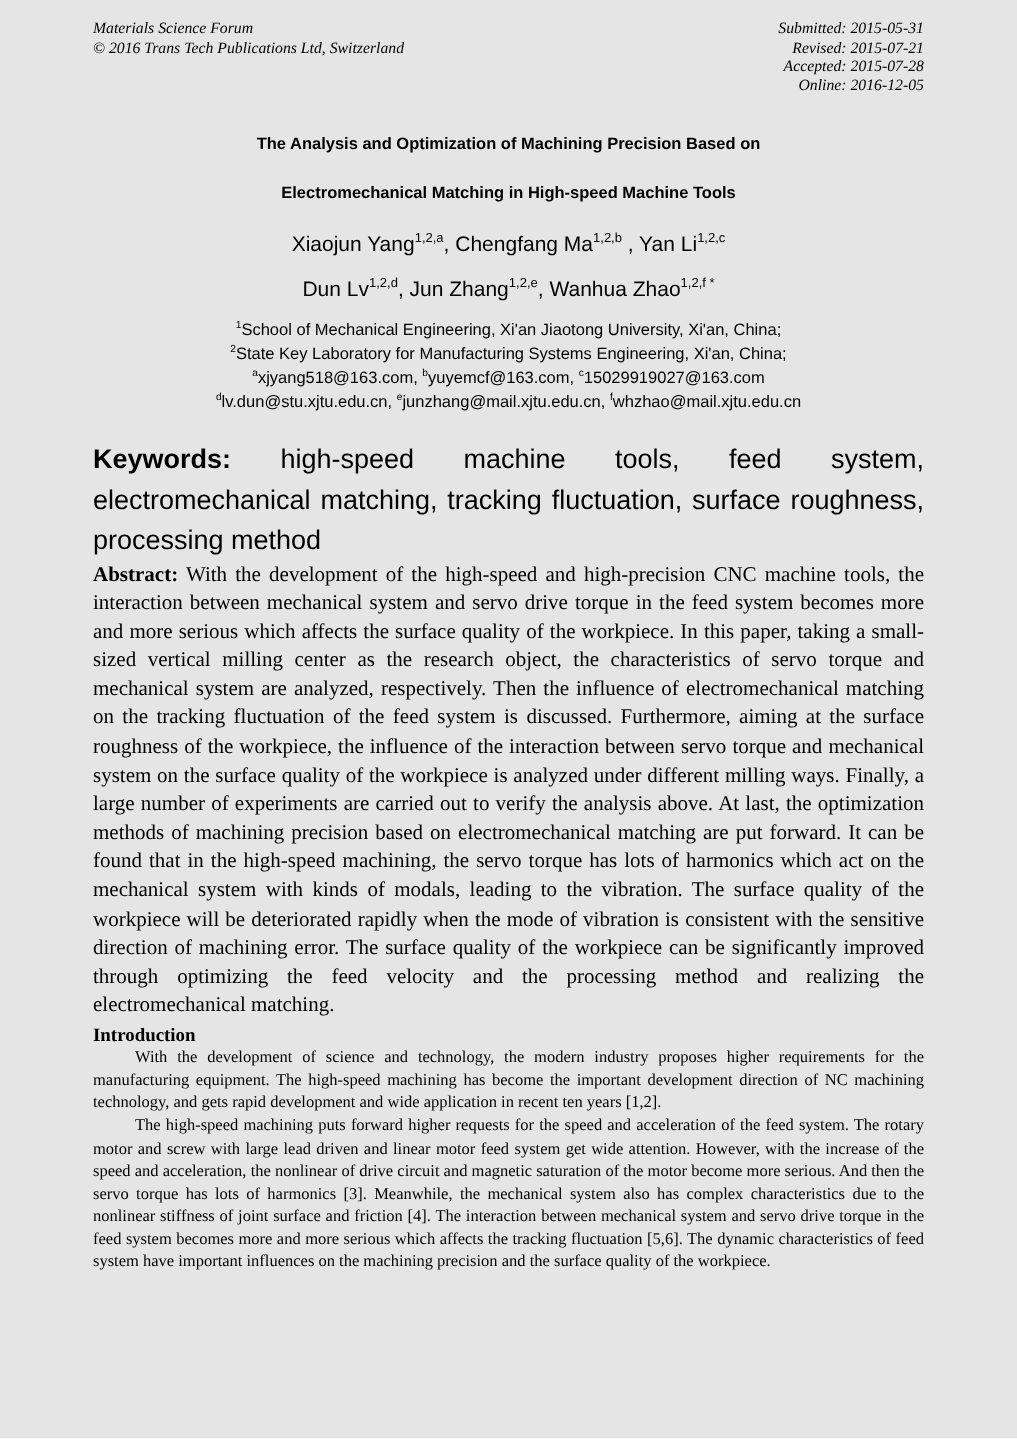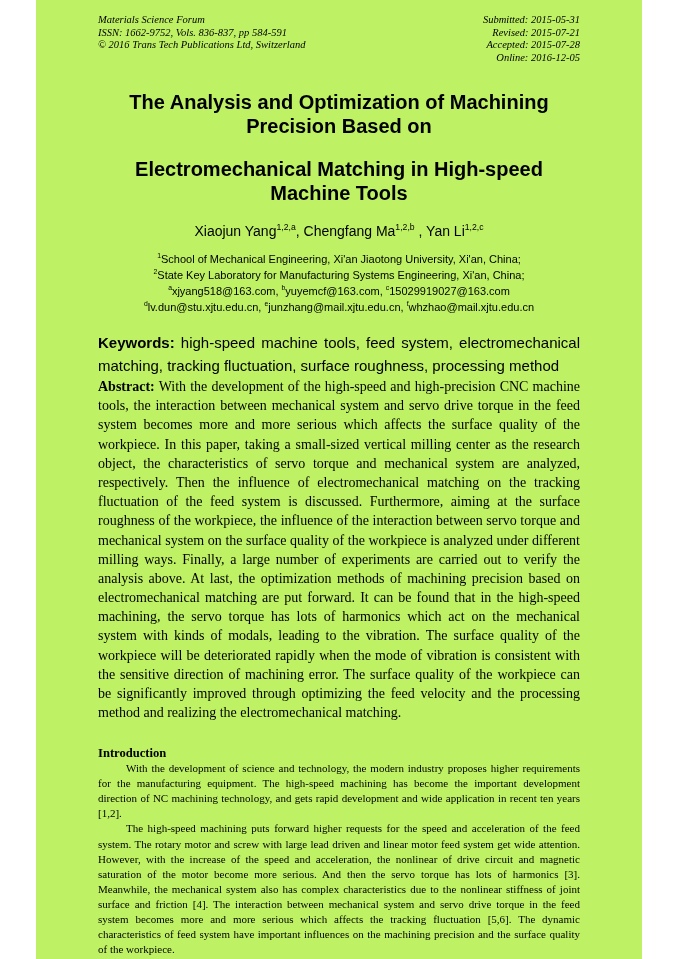--- a/index.html
+++ b/index.html
@@ -1,43 +1,43 @@
 <!DOCTYPE html>
 <html><head>
 <meta charset="utf-8">
 <style>
   * { margin: 0; padding: 0; box-sizing: border-box; }
   html, body { background: #ffffff; }
   .page {
     position: relative;
-    width: 606px;
+    width: 678px;
     height: 959px;
     margin: 0 auto;
-    background: #bef264;
+    background: #e5e5e5;
     color: #000000;
     padding: 14px 62px 0 62px;
     font-family: "Liberation Serif", serif;
     overflow: hidden;
   }
   
   .journal-header {
     display: flex;
     justify-content: space-between;
     font-style: italic;
     font-size: 10.5px;
     line-height: 1.2;
   }
   .journal-header .right { text-align: right; }
   
   .paper-title {
     margin-top: 26px;
     text-align: center;
     font-family: "Liberation Sans", sans-serif;
     font-weight: bold;
-    font-size: 20px;
+    font-size: 11px;
     line-height: 1.2;
   }
   .paper-title .t-line + .t-line { margin-top: 19px; }
   
   .authors {
     margin-top: 18px;
     text-align: center;
     font-family: Liberation Sans, sans-serif;
     font-size: 14px;
   }
@@ -48,72 +48,74 @@
     margin-top: 13px;
     text-align: center;
     font-family: "Liberation Sans", sans-serif;
     font-size: 11px;
     line-height: 1.45;
   }
   
   .keywords {
     margin-top: 16px;
     font-family: "Liberation Sans", sans-serif;
-    font-size: 15px;
+    font-size: 18px;
     line-height: 1.5;
     text-align: justify;
   }
   .keywords .label { font-weight: bold; }
   
   .abstract {
     margin-top: 0;
     font-size: 14px;
     line-height: 1.37;
     text-align: justify;
   }
   .abstract .label { font-weight: bold; }
   .section-heading {
-    margin-top: 24px;
+    margin-top: 3px;
     font-size: 12.6px;
     font-weight: bold;
   }
   .body-paragraph {
     font-size: 11px;
     line-height: 1.37;
     text-align: justify;
     text-indent: 28px;
   }
 </style>
 </head>
 <body>
 
 <div class="page">
 
   <div class="journal-header">
     <div class="left">
       <div>Materials Science Forum</div>
-      <div>ISSN: 1662-9752, Vols. 836-837, pp 584-591</div>
       <div>© 2016 Trans Tech Publications Ltd, Switzerland</div>
     </div>
     <div class="right">
       <div>Submitted: 2015-05-31</div>
       <div>Revised: 2015-07-21</div>
       <div>Accepted: 2015-07-28</div>
       <div>Online: 2016-12-05</div>
     </div>
   </div>
 
   <div class="paper-title">
     <div class="t-line">The Analysis and Optimization of Machining Precision Based on</div>
     <div class="t-line">Electromechanical Matching in High-speed Machine Tools</div>
   </div>
 
   <div class="authors">
     <div class="a-row">
       <span>Xiaojun Yang</span><sup>1,2,a</sup><span>, </span><span>Chengfang Ma</span><sup>1,2,b</sup><span> , </span><span>Yan Li</span><sup>1,2,c</sup>
+    </div>
+    <div class="a-row">
+      <span>Dun Lv</span><sup>1,2,d</sup><span>, </span><span>Jun Zhang</span><sup>1,2,e</sup><span>, </span><span>Wanhua Zhao</span><sup>1,2,f *</sup>
     </div>
   </div>
 
   <div class="affiliations">
     <div><sup>1</sup><span>School of Mechanical Engineering, Xi'an Jiaotong University, Xi'an, China;</span></div>
     <div><sup>2</sup><span>State Key Laboratory for Manufacturing Systems Engineering, Xi'an, China;</span></div>
     <div><sup>a</sup><span>xjyang518@163.com</span><span>, </span><sup>b</sup><span>yuyemcf@163.com</span><span>, </span><sup>c</sup><span>15029919027@163.com</span></div>
     <div><sup>d</sup><span>lv.dun@stu.xjtu.edu.cn</span><span>, </span><sup>e</sup><span>junzhang@mail.xjtu.edu.cn</span><span>, </span><sup>f</sup><span>whzhao@mail.xjtu.edu.cn</span></div>
   </div>
 

